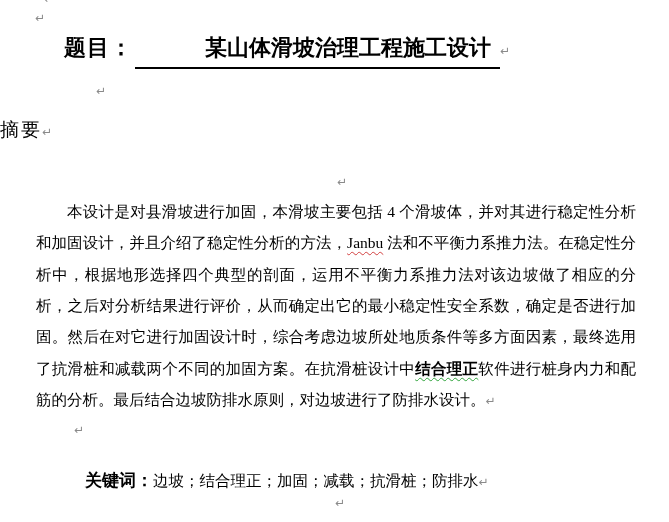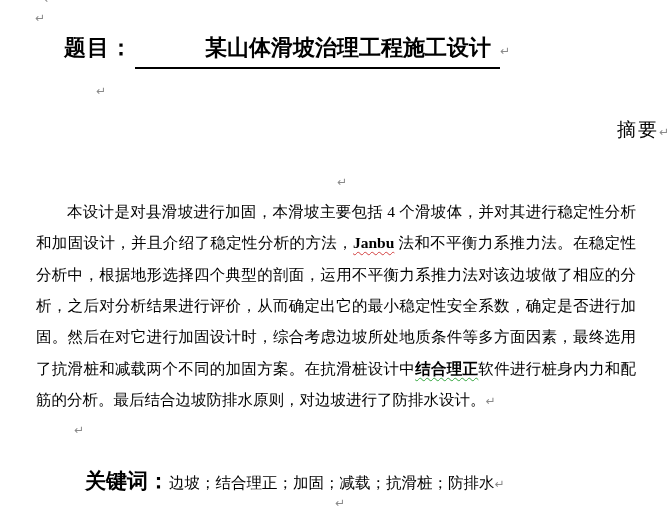--- a/index.html
+++ b/index.html
@@ -21,49 +21,48 @@
     font-size:22px; font-weight:700; white-space:nowrap; line-height:30px;
   }
   .title-label { letter-spacing:1px;font-family:Liberation Serif, serif; }
   .title-underlined {
     display:inline-block; border-bottom:2px solid #000;
     padding:0 9px 4px 70px; margin-left:2px;
   }
 
   
   .abstract-heading {
-    position:absolute; top:116px; left:0; width:669px; text-align:right;
+    position:absolute; top:116px; left:0; width:669px; text-align:left;
     font-size:19px; letter-spacing:2px; line-height:28px;
   }
 
   
   .body-par {
     position:absolute; top:196px; left:36px; width:600px;
     font-size:15.5px; line-height:31.35px;
     text-align:justify; text-indent:31px;
   }
   .squiggle-red {
     text-decoration:underline; text-decoration-style:wavy;
     text-decoration-color:#d24040; text-decoration-thickness:1px;
     text-underline-offset:3px;
-    font-weight:bold;
   }
   .squiggle-green {
     text-decoration:underline; text-decoration-style:wavy;
     text-decoration-color:#2fa33b; text-decoration-thickness:1px;
     text-underline-offset:3px;
     font-weight:bold;
   }
 
   
   .keywords {
     position:absolute; top:468px; left:85px;
     font-size:15.5px; white-space:nowrap; line-height:26px;
   }
-  .kw-label { font-weight:700; font-size:21px; }
+  .kw-label { font-weight:700; font-size:17px; }
 </style>
 </head>
 <body>
 
 <div class="page">
 
   <span class="pilcrow pilcrow-abs" style="left:44px; top:-8px;">↵</span>
   <span class="pilcrow pilcrow-abs" style="left:35px; top:11px;">↵</span>
 
   <div class="title-line">

